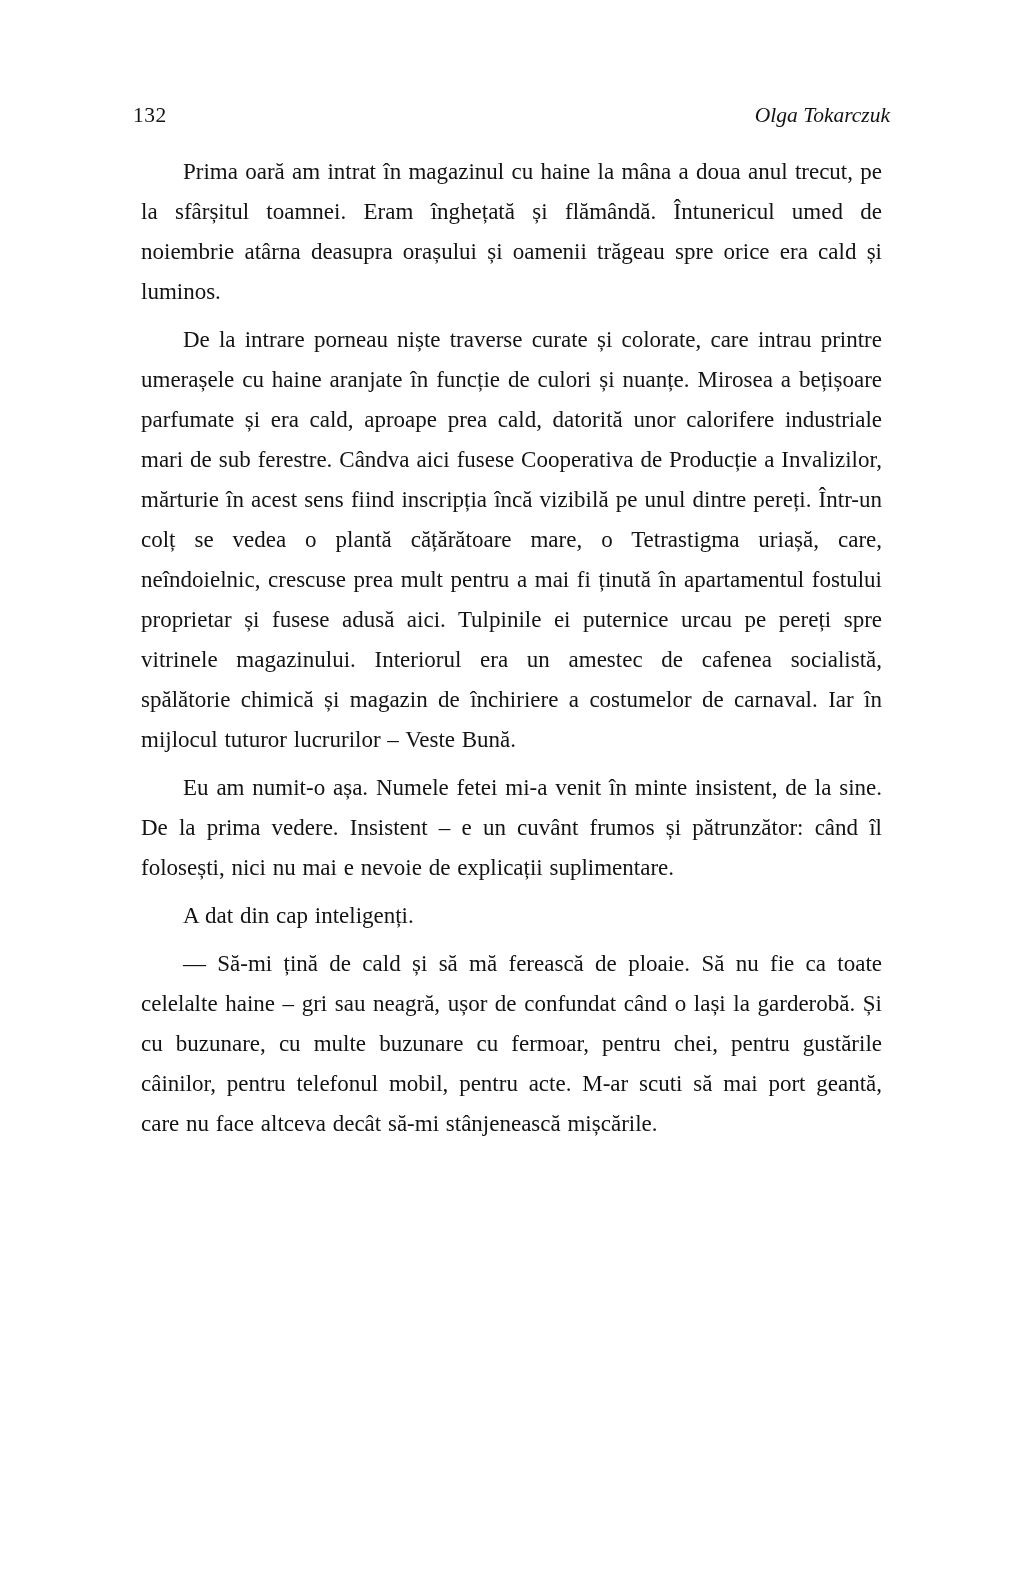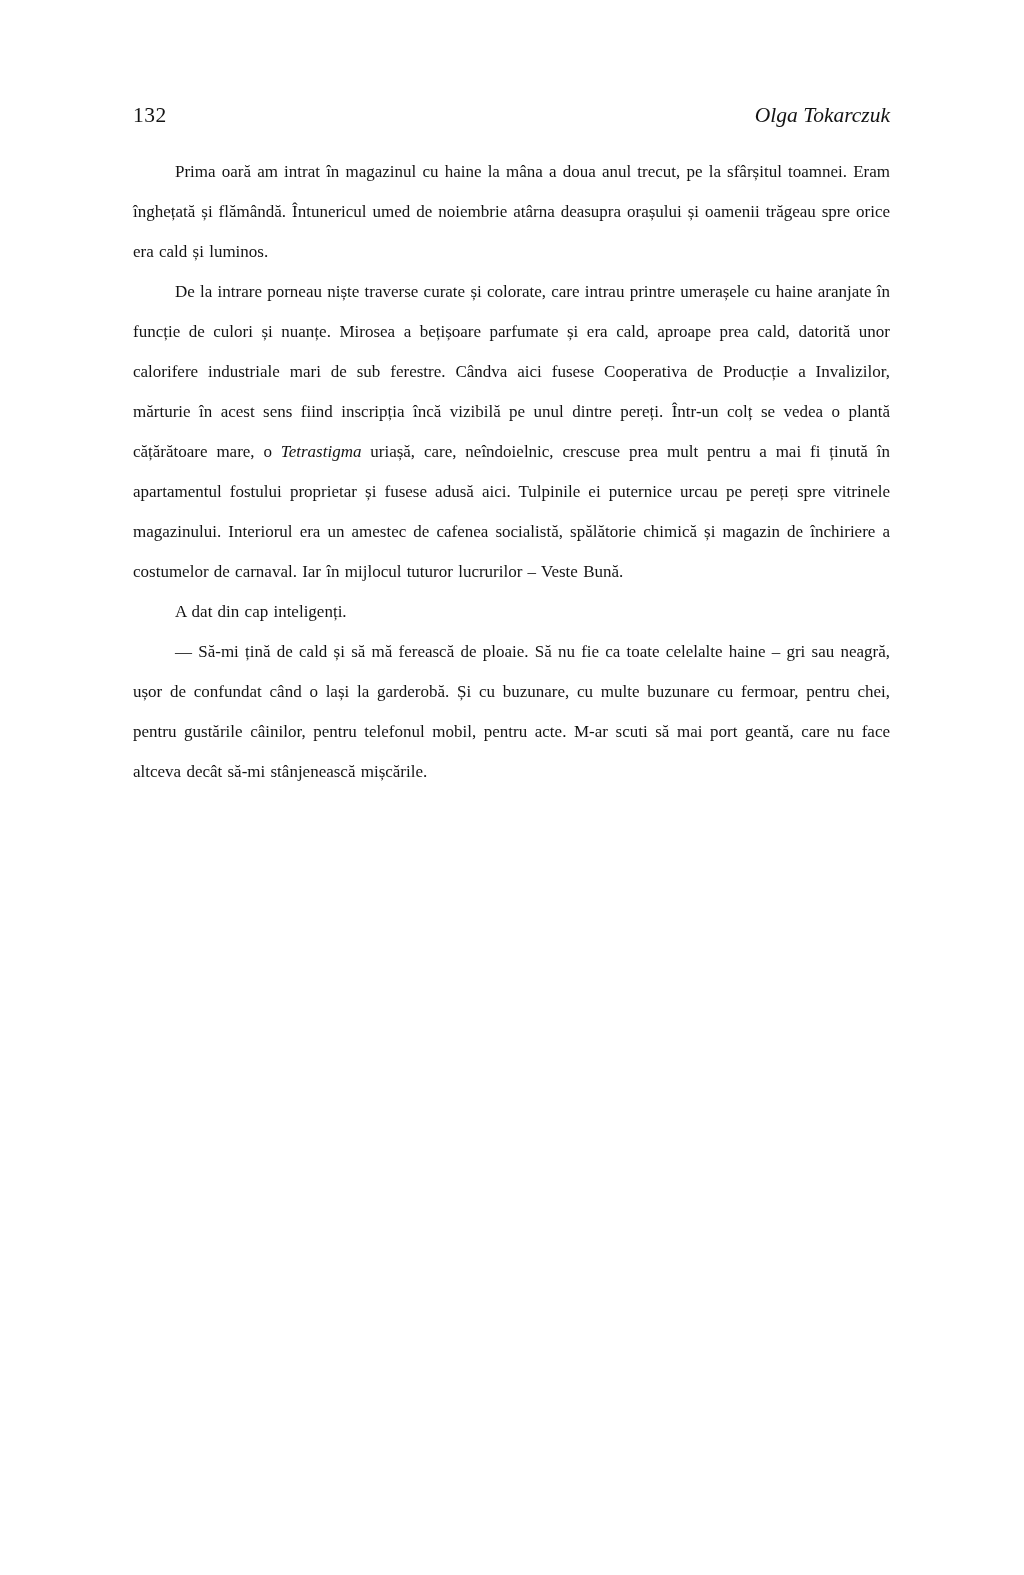--- a/index.html
+++ b/index.html
@@ -34,48 +34,48 @@
   }
   .running-head .page-number {
     font-style: normal;
     letter-spacing: 0.5px;
   }
   .running-head .author {
     font-style: italic;
     text-align: center;
   }
   .body-text p {
-    margin: 0;
+    margin: 8px;
     padding: 0;
-    font-size: 17px;
+    font-size: 23px;
     line-height: 40px;
     text-align: justify;
     text-indent: 42px;
     word-spacing: 1px;
   }
   .body-text .italic {
-    font-style: italic;
   }
 </style>
 </head>
 <body>
 
 <div class="page">
 
   <div class="running-head">
     <span class="page-number">132</span>
     <span class="author">Olga Tokarczuk</span>
   </div>
 
   <div class="body-text">
 
     <p><span>Prima oară am intrat în magazinul cu haine la mâna a doua anul trecut, pe la sfârșitul toamnei. Eram înghețată și flămândă. Întunericul umed de noiembrie atârna deasupra orașului și oamenii trăgeau spre orice era cald și luminos.</span></p>
 
     <p><span>De la intrare porneau niște traverse curate și colorate, care intrau printre umerașele cu haine aranjate în funcție de culori și nuanțe. Mirosea a bețișoare parfumate și era cald, aproape prea cald, datorită unor calorifere industriale mari de sub ferestre. Cândva aici fusese Cooperativa de Producție a Invalizilor, mărturie în acest sens fiind inscripția încă vizibilă pe unul dintre pereți. Într-un colț se vedea o plantă cățărătoare mare, o </span><span class="italic">Tetrastigma</span><span> uriașă, care, neîndoielnic, crescuse prea mult pentru a mai fi ținută în apartamentul fostului proprietar și fusese adusă aici. Tulpinile ei puternice urcau pe pereți spre vitrinele magazinului. Interiorul era un amestec de cafenea socialistă, spălătorie chimică și magazin de închiriere a costumelor de carnaval. Iar în mijlocul tuturor lucrurilor – Veste Bună.</span></p>
 
+    <p><span>Eu am numit-o așa. Numele fetei mi-a venit în minte insistent, de la sine. De la prima vedere. Insistent – e un cuvânt frumos și pătrunzător: când îl folosești, nici nu mai e nevoie de explicații suplimentare.</span></p>
 
 
     <p><span>A dat din cap inteligenți.</span></p>
 
 
     <p><span>— Să-mi țină de cald și să mă ferească de ploaie. Să nu fie ca toate celelalte haine – gri sau neagră, ușor de confundat când o lași la garderobă. Și cu buzunare, cu multe buzunare cu fermoar, pentru chei, pentru gustările câinilor, pentru telefonul mobil, pentru acte. M-ar scuti să mai port geantă, care nu face altceva decât să-mi stânjenească mișcările.</span></p>
 
   </div>
 
 </div>

